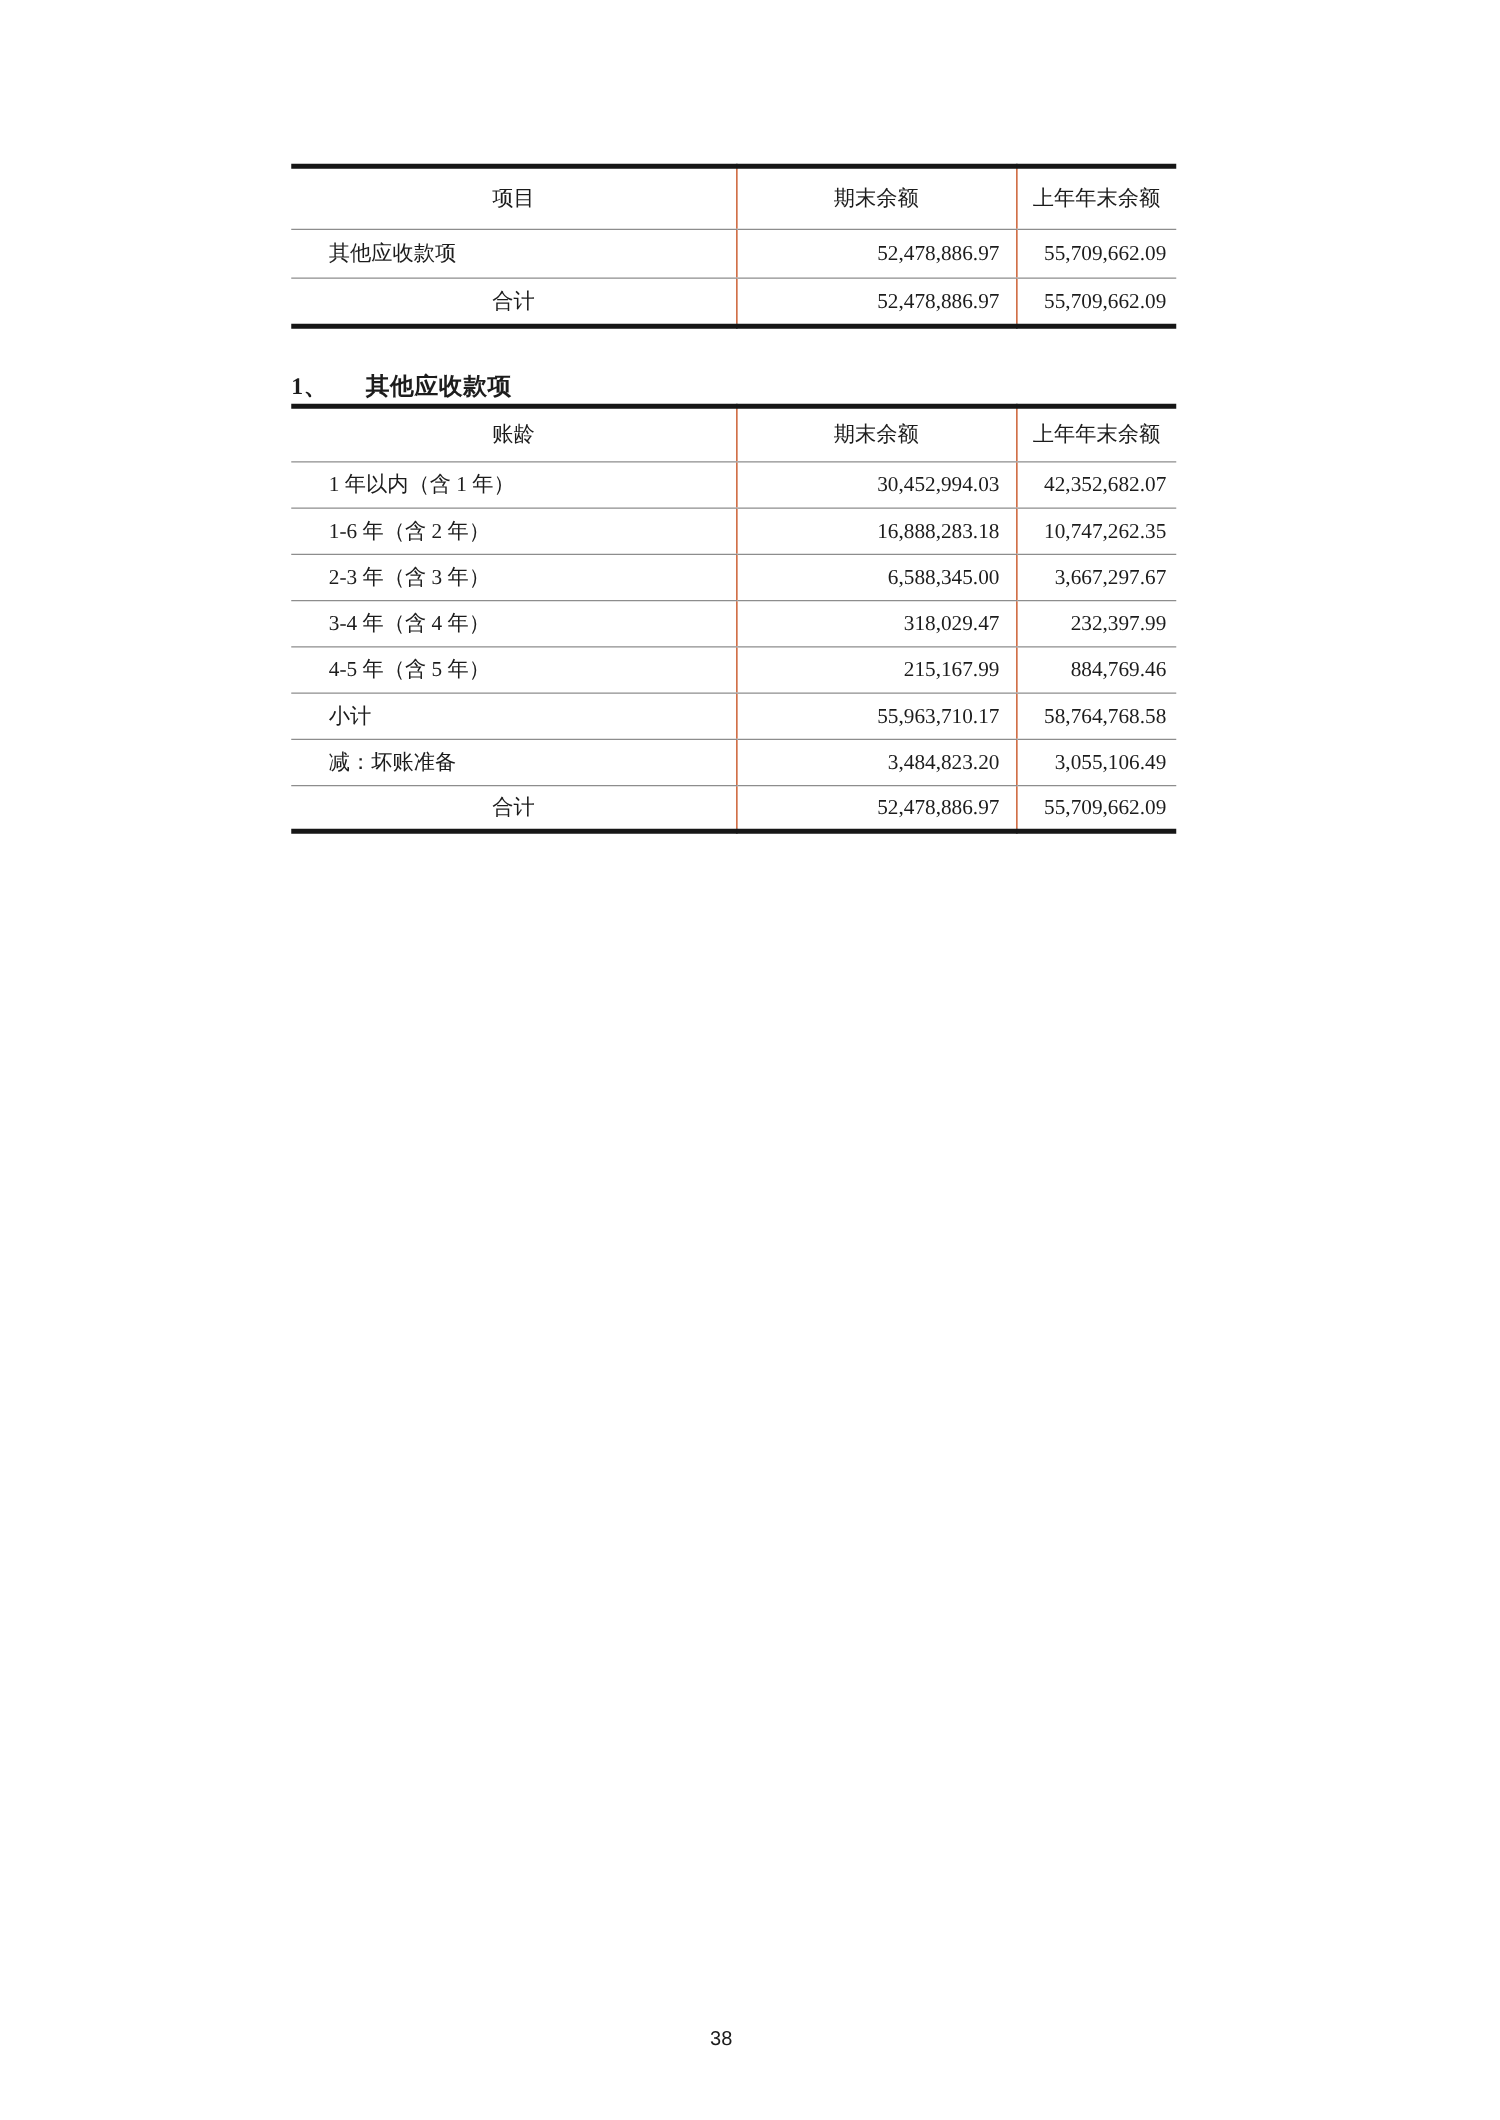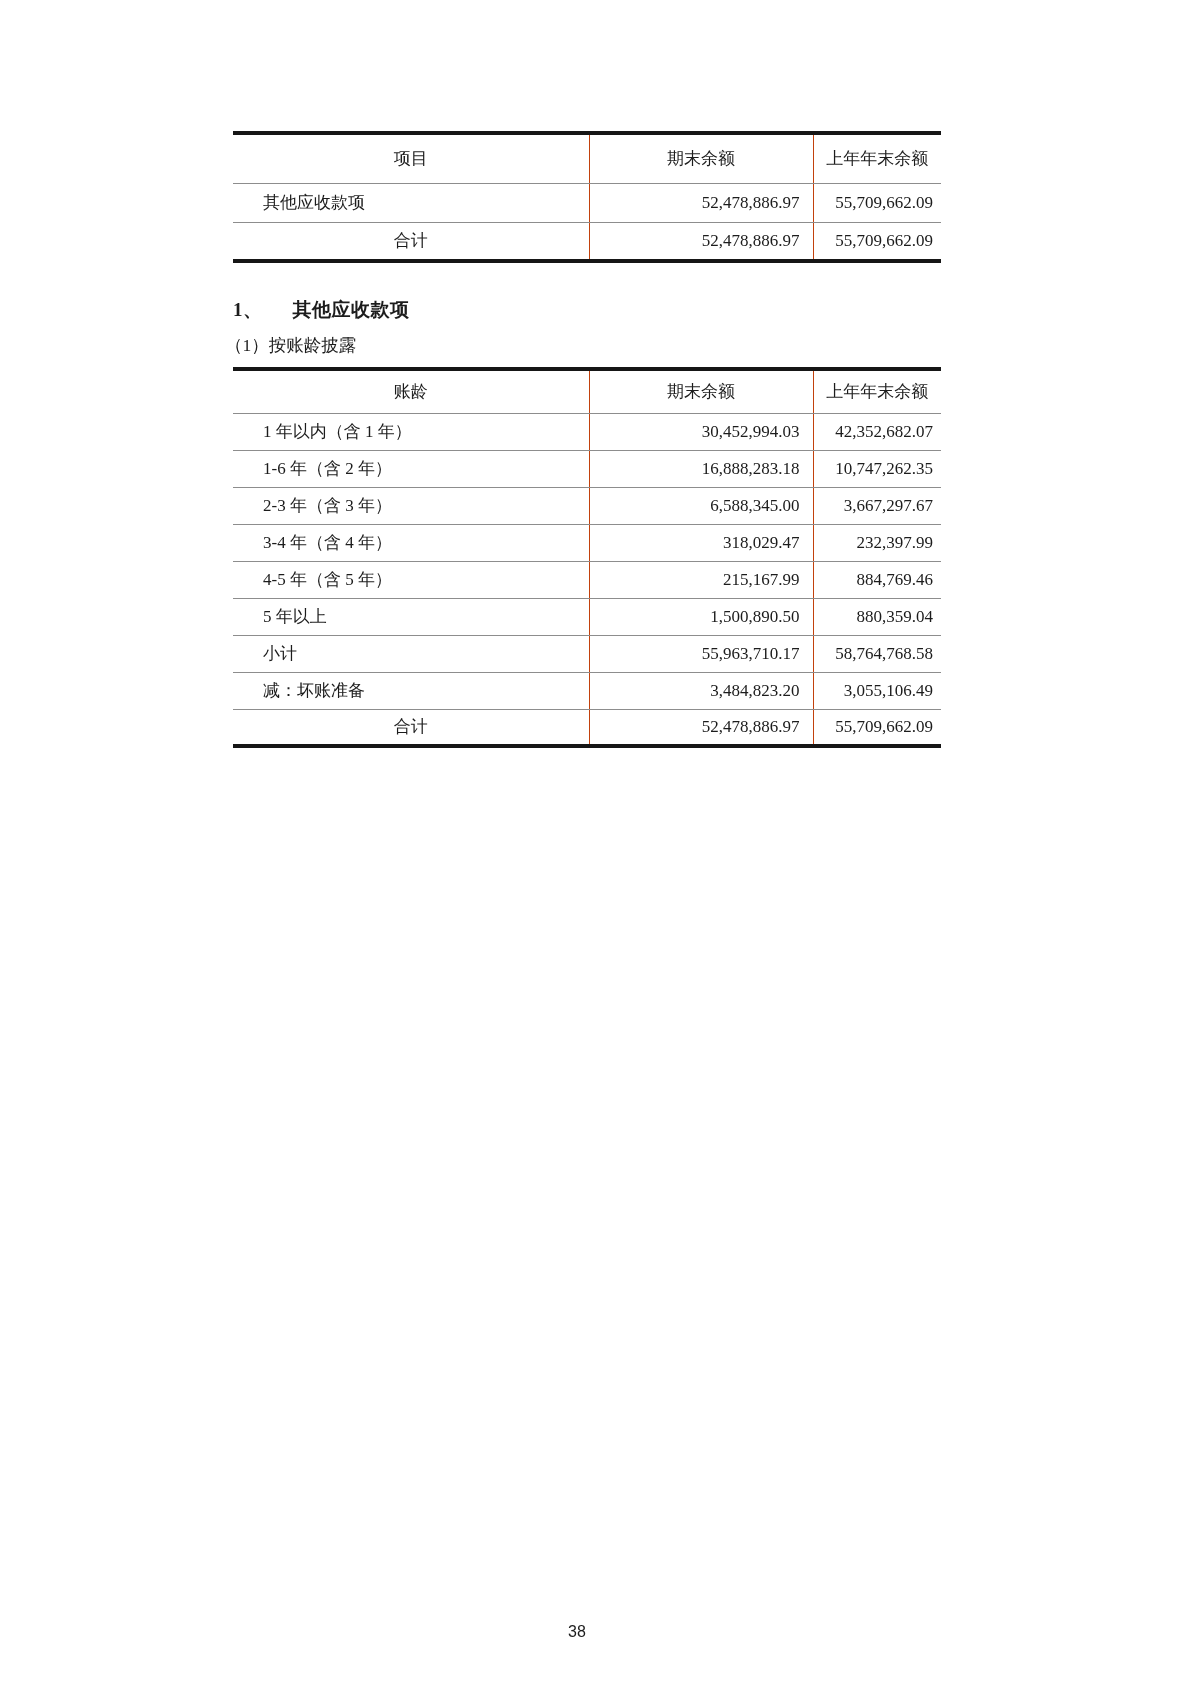--- a/index.html
+++ b/index.html
@@ -110,21 +110,20 @@
           <td class="c1">合计</td>
           <td class="c2 num">52,478,886.97</td>
           <td class="c3 num">55,709,662.09</td>
         </tr>
       </tbody>
     </table>
 
     <div class="section-heading">
       <span class="sec-num">1、</span><span class="sec-title">其他应收款项</span>
     </div>
-    <div class="subsection">（1）按账龄披露</div>
 
     <table class="fin-table aging">
       <colgroup>
           <col style="width:356px">
           <col style="width:224px">
           <col style="width:128px">
         </colgroup>
       <thead>
         <tr>
           <th>账龄</th>
@@ -152,25 +151,20 @@
           <td class="c1">3-4 年（含 4 年）</td>
           <td class="c2 num">318,029.47</td>
           <td class="c3 num">232,397.99</td>
         </tr>
         <tr>
           <td class="c1">4-5 年（含 5 年）</td>
           <td class="c2 num">215,167.99</td>
           <td class="c3 num">884,769.46</td>
         </tr>
         <tr>
-          <td class="c1">5 年以上</td>
-          <td class="c2 num">1,500,890.50</td>
-          <td class="c3 num">880,359.04</td>
-        </tr>
-        <tr>
           <td class="c1">小计</td>
           <td class="c2 num">55,963,710.17</td>
           <td class="c3 num">58,764,768.58</td>
         </tr>
         <tr>
           <td class="c1">减：坏账准备</td>
           <td class="c2 num">3,484,823.20</td>
           <td class="c3 num">3,055,106.49</td>
         </tr>
         <tr class="total">

